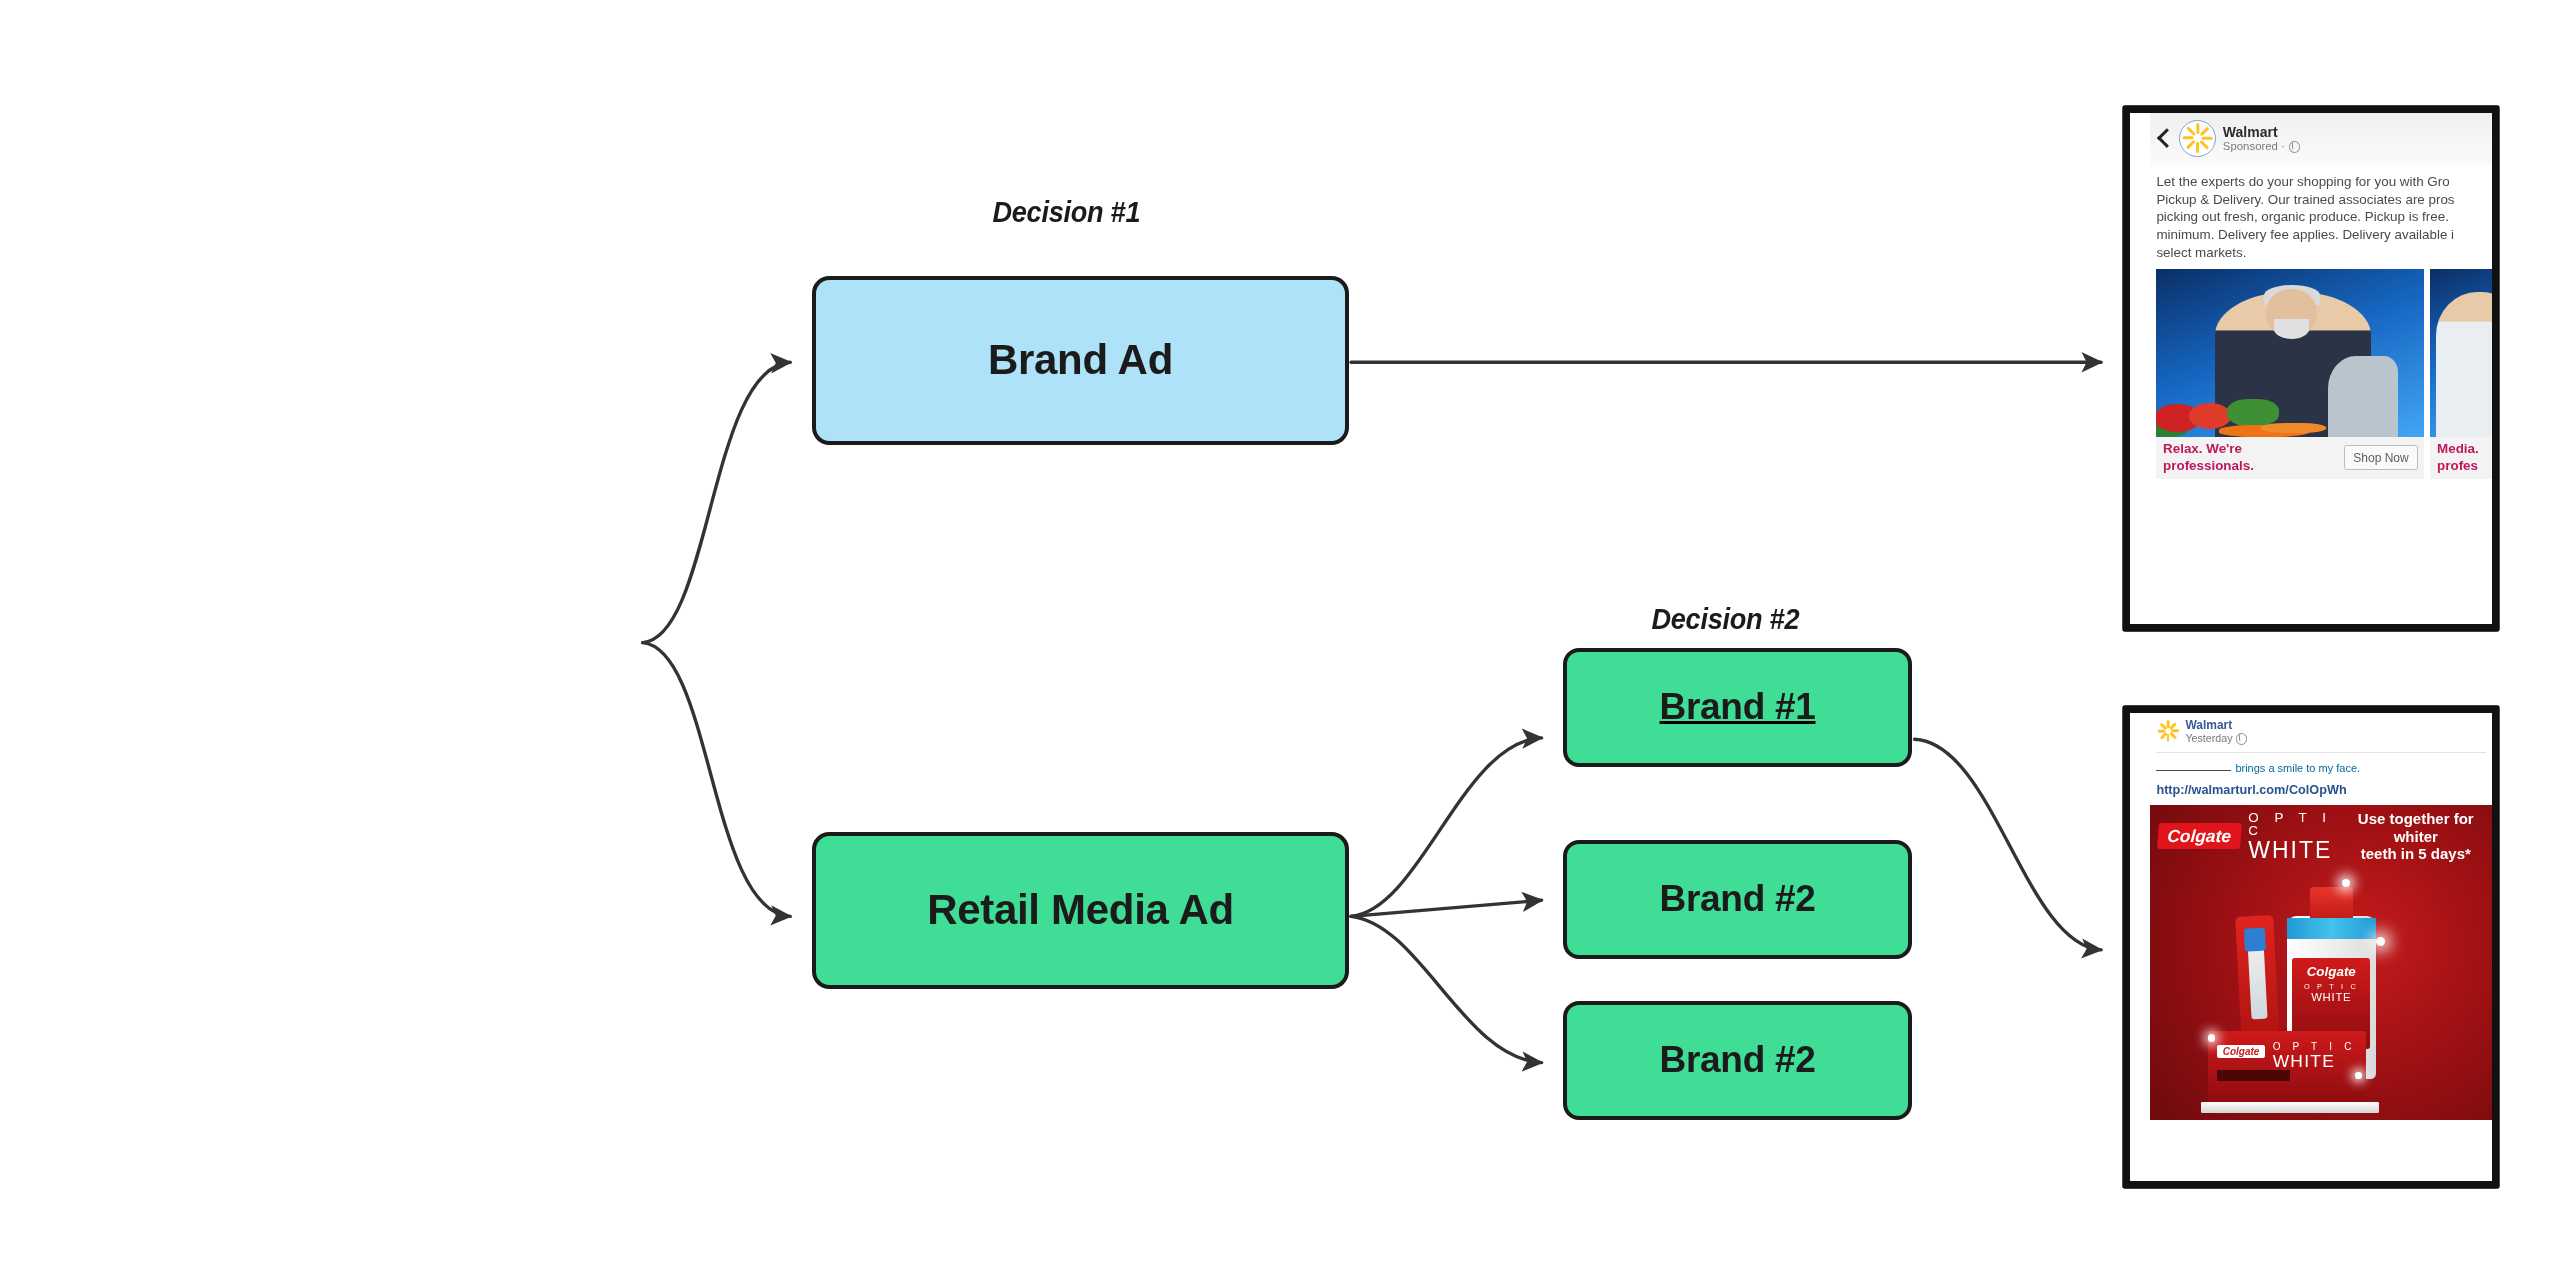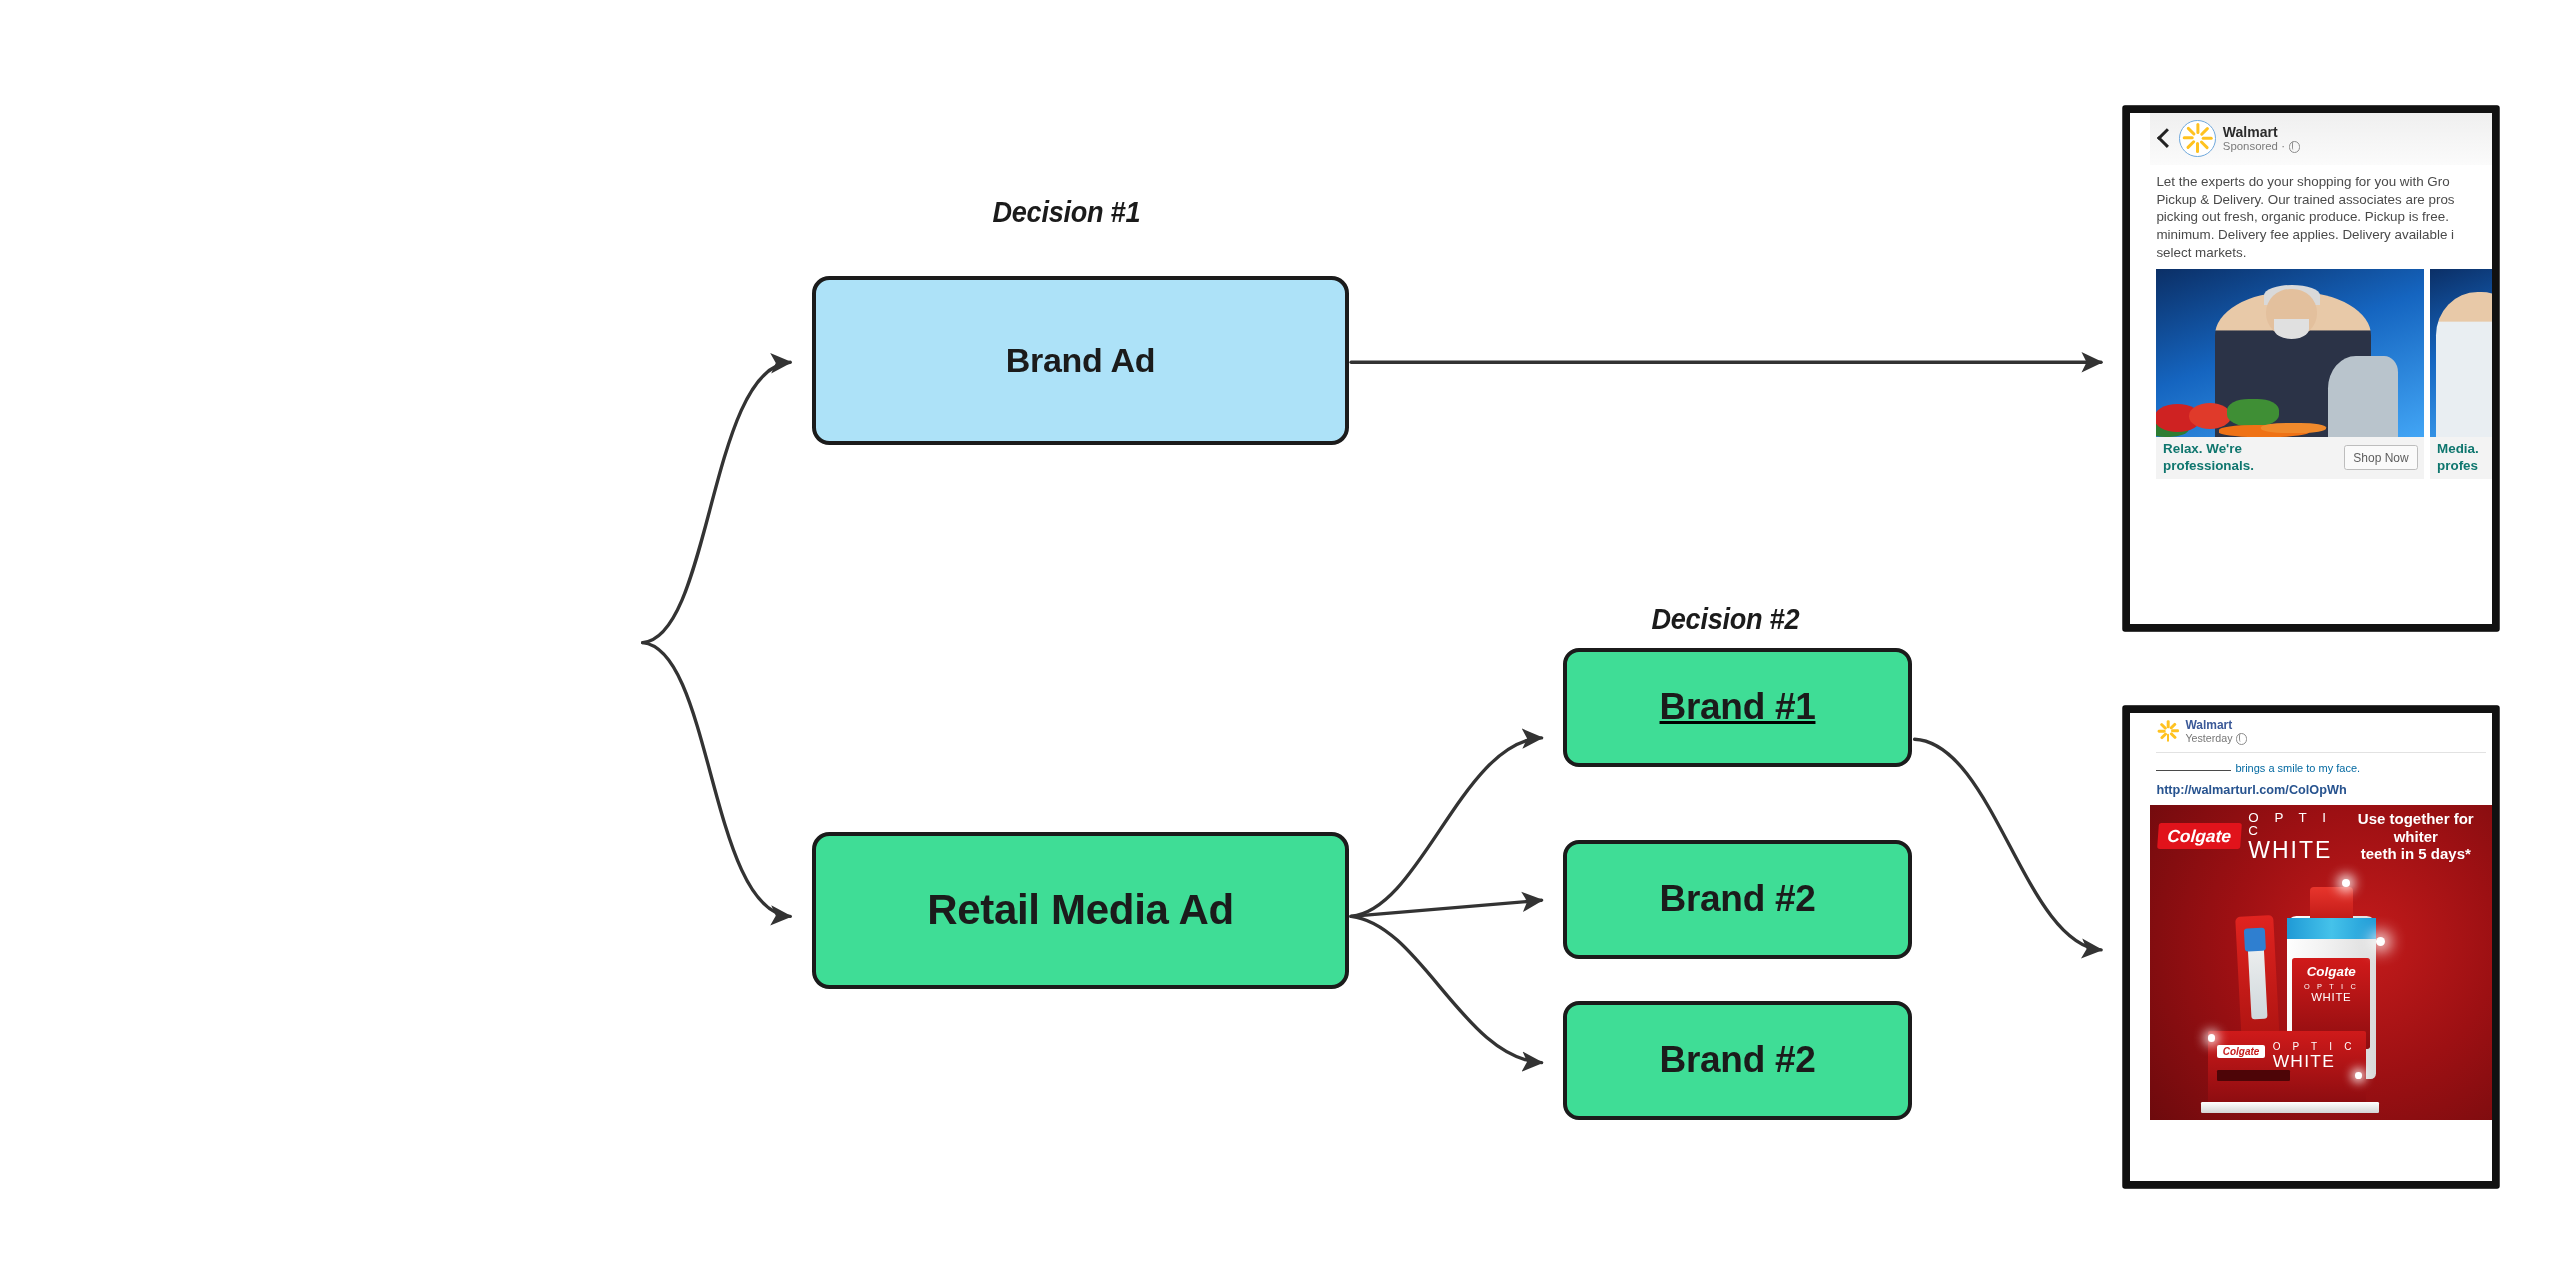--- a/index.html
+++ b/index.html
@@ -33,21 +33,21 @@
   .node-root{
     left:93px;top:553px;width:549px;height:180px;
     background:#1b1b1b;border-color:#1b1b1b;border-radius:23px;
   }
   .node-root .label{color:#ffffff;font-size:44px;}
 
   .node-blue{
     left:812px;top:276px;width:537px;height:169px;
     background:#ade2f8;
   }
-  .node-blue .label{color:#1b1b1b;font-size:34px;}
+  .node-blue .label{color:#1b1b1b;font-size:42px;}
 
   .node-green-big{
     left:812px;top:832px;width:537px;height:157px;
     background:#3fdd96;
   }
   .node-green-big .label{color:#1b1b1b;font-size:42px;}
 
   .node-brand{
     left:1563px;width:349px;height:119px;
     background:#3fdd96;border-radius:16px;
@@ -171,21 +171,21 @@
   .wm-photo .veg .t.a{left:4%;bottom:8%;width:22%;height:52%;background:#cf2222;}
   .wm-photo .veg .t.b{left:20%;bottom:14%;width:20%;height:48%;background:#e03a2a;}
   .wm-photo .veg .t.c{left:38%;bottom:20%;width:24%;height:50%;background:#3f8f35;border-radius:42%;}
   .wm-photo .veg .t.d{left:0%;bottom:0%;width:20%;height:34%;background:#2e7d32;border-radius:46%;}
   .wm-photo .veg .t.e{left:34%;bottom:0%;width:42%;height:22%;background:#ef7215;border-radius:40%;}
   .wm-photo .veg .t.f{left:54%;bottom:6%;width:30%;height:20%;background:#f08a2c;border-radius:40%;}
   .wm-caption{
     display:flex;align-items:center;justify-content:space-between;
     background:#f3f3f3;padding:6px 6.7px;gap:5.4px;height:42px;box-sizing:border-box;
   }
-  .wm-cap-txt{font-size:13.4px;font-weight:700;color:#0f766e;line-height:1.22;}
+  .wm-cap-txt{font-size:13.4px;font-weight:700;color:#be185d;line-height:1.22;}
   .wm-cta{
     font-size:12px;color:#5e5e5e;border:0.7px solid #bdbdbd;border-radius:2.7px;
     padding:4.7px 8px;background:#fafafa;white-space:nowrap;
   }
 
   
   #ad-colgate{left:2123px;top:706px;width:376px;height:482px;}
   .cg-head{display:flex;align-items:center;gap:6px;padding:5.4px 6.7px 4px 6.7px;}
   .cg-spark{width:23px;height:23px;position:relative;flex:0 0 auto;}
   .cg-spark i{

